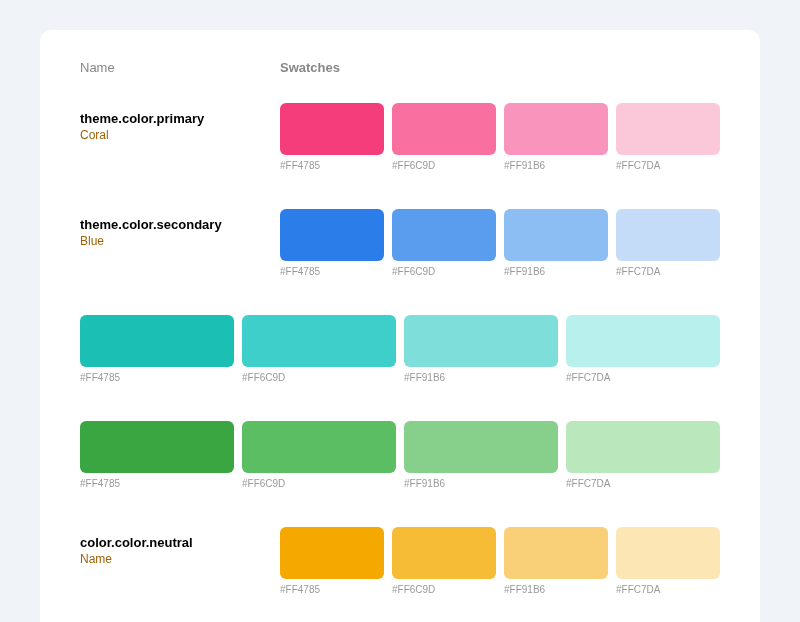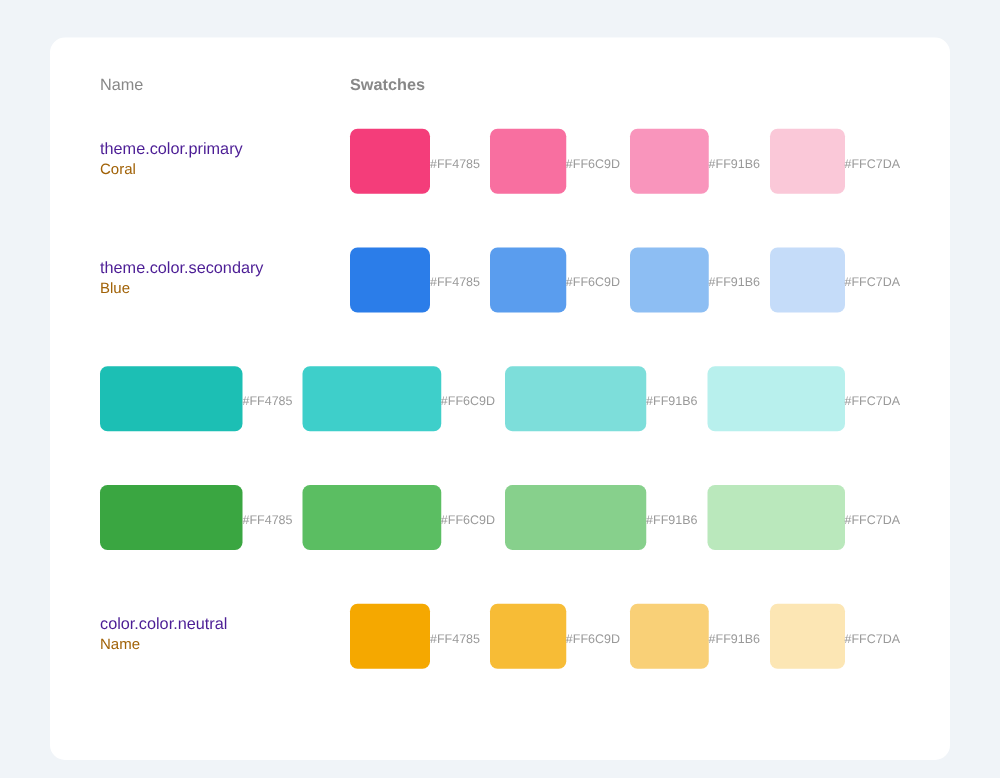--- a/index.html
+++ b/index.html
@@ -37,40 +37,40 @@
       align-items: flex-start;
       margin-bottom: 22px;
       padding-bottom: 10px;
     }
     .color-name-col {
       width: 200px;
       padding-top: 8px;
     }
     .color-theme-name {
       font-size: 13px;
-      font-weight: 400;
-      color: #4c1d95;
+      font-weight: 700;
+      color: #000000;
       margin-bottom: 2px;
     }
     .color-label {
       font-size: 12px;
       color: #a16207;
     }
     .swatches-col {
       flex: 1;
     }
     .swatches-grid {
       display: flex;
       gap: 8px;
       margin-bottom: 6px;
     }
     .swatch-item {
       flex: 1;
       display: flex;
-      align-items: center;
+      flex-direction: column;
     }
     .swatch-box {
       width: 100%;
       height: 52px;
       border-radius: 6px;
       margin-bottom: 5px;
     }
     .swatch-code {
       font-size: 10px;
       color: #999;

